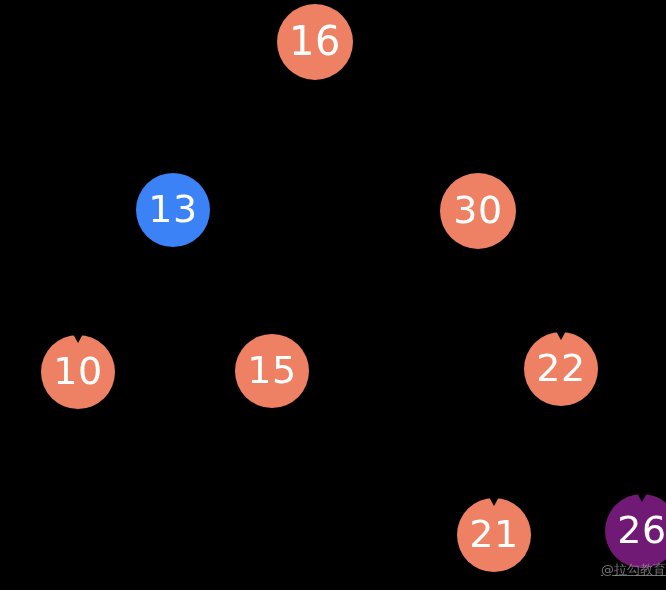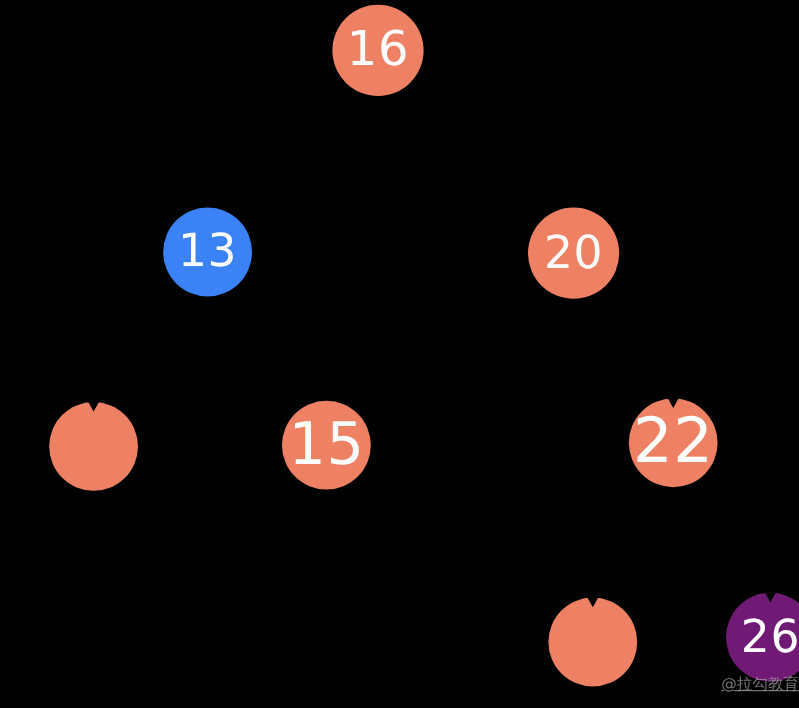--- a/index.html
+++ b/index.html
@@ -73,33 +73,35 @@
       <line x1="533" y1="369" x2="614" y2="531" stroke="#000000" stroke-width="2"></line>
     </svg>
   <div id="node-layer">
       <div class="node" style="left: 249px; top: 4px; width: 76px; height: 76px; background: rgb(238, 129, 99); font-size: 40px; color: rgb(255, 255, 255);">
         <span class="node-label">16</span>
       </div>
       <div class="node" style="left: 108px; top: 173px; width: 74px; height: 74px; background: #3b82f6; font-size: 38px; color: rgb(255, 255, 255);">
         <span class="node-label">13</span>
       </div>
       <div class="node" style="left: 412px; top: 173px; width: 76px; height: 76px; background: rgb(238, 129, 99); font-size: 38px; color: rgb(255, 255, 255);">
-        <span class="node-label">20</span>
+        <span class="node-label">30</span>
       </div>
       <div class="node" style="left: 13px; top: 335px; width: 74px; height: 74px; background: rgb(238, 129, 99); font-size: 38px; color: rgb(255, 255, 255);">
+        <span class="node-label">10</span>
         <span class="notch" style="left: 32px; top: -1px;"></span>
       </div>
-      <div class="node" style="left: 207px; top: 334px; width: 74px; height: 74px; background: rgb(238, 129, 99); font-size: 49px; color: rgb(255, 255, 255);">
+      <div class="node" style="left: 207px; top: 334px; width: 74px; height: 74px; background: rgb(238, 129, 99); font-size: 38px; color: rgb(255, 255, 255);">
         <span class="node-label">15</span>
       </div>
-      <div class="node" style="left: 496px; top: 332px; width: 74px; height: 74px; background: rgb(238, 129, 99); font-size: 52px; color: rgb(255, 255, 255);">
+      <div class="node" style="left: 496px; top: 332px; width: 74px; height: 74px; background: rgb(238, 129, 99); font-size: 38px; color: rgb(255, 255, 255);">
         <span class="node-label">22</span>
         <span class="notch" style="left: 32px; top: -1px;"></span>
       </div>
       <div class="node" style="left: 429px; top: 498px; width: 74px; height: 74px; background: rgb(238, 129, 99); font-size: 38px; color: rgb(255, 255, 255);">
+        <span class="node-label">21</span>
         <span class="notch" style="left: 32px; top: -1px;"></span>
       </div>
       <div class="node" style="left: 577px; top: 494px; width: 74px; height: 74px; background: #701a75; font-size: 38px; color: rgb(255, 255, 255);">
         <span class="node-label">26</span>
         <span class="notch" style="left: 32px; top: -1px;"></span>
       </div>
     </div>
   <div class="watermark" style="left: 573px; top: 561px; text-decoration: underline;">@拉勾教育</div>
 </div>
 

